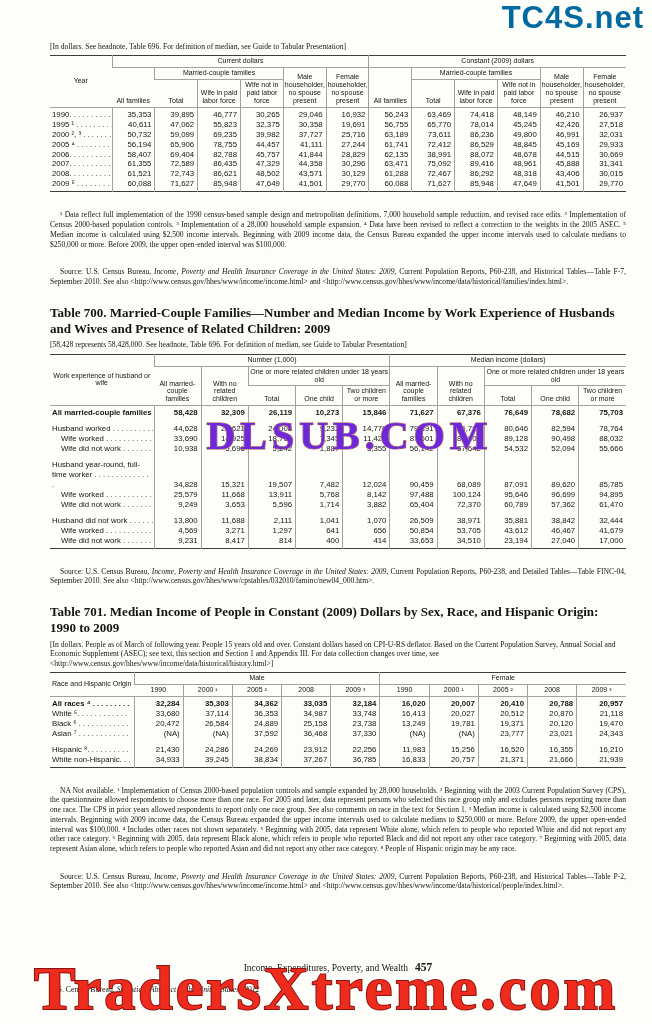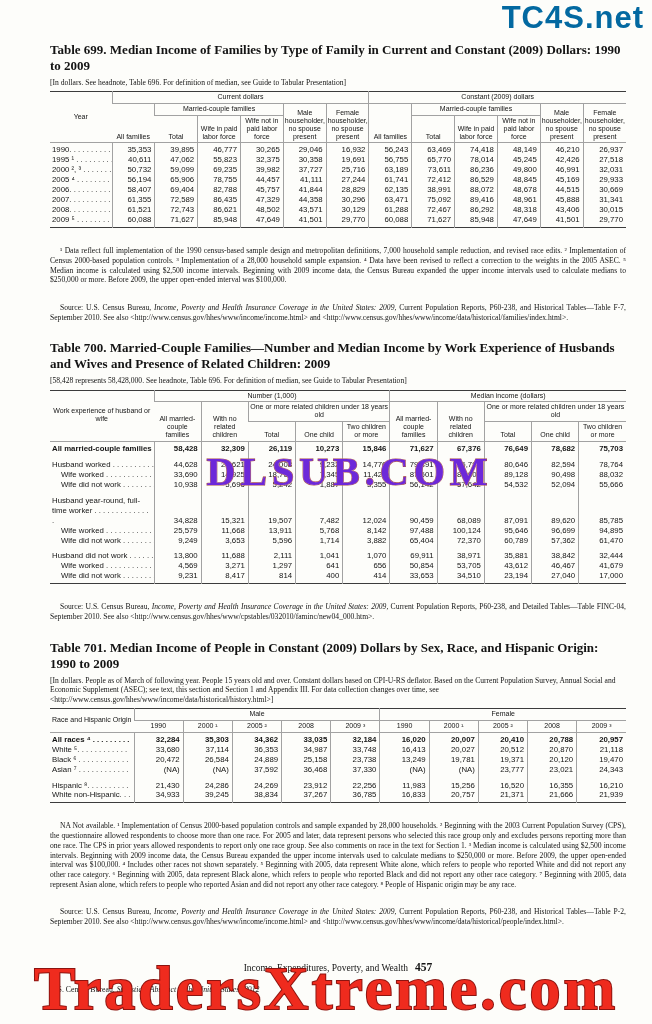--- a/index.html
+++ b/index.html
@@ -72,21 +72,20 @@
   .footer-line { text-align:center; font-size:9.5px; }
   .footer-line .pg { font-weight:bold; font-size:11.5px; margin-left:7px; }
   .credit { font-size:7.8px; margin-top:12px; text-align:left; }
 </style>
 </head>
 <body>
 
 <div class="wm-top">TC4S.net</div>
 
 <div>
-  <h2 class="title">Table 699. Median Income of Families by Type of Family in Current and Constant (2009) Dollars: 1990 to 2009</h2>
   <p class="headnote">[In dollars. See headnote, Table 696. For definition of median, see Guide to Tabular Presentation]</p>
   <table>
     <colgroup>
         <col style="width:62px">
         <col span="12">
       </colgroup>
     <thead>
       <tr>
         <th rowspan="3" class="grp">Year</th>
         <th colspan="6" class="grp">Current dollars</th>
@@ -362,21 +361,21 @@
             <td class="num">57,362</td>
             <td class="num">61,470</td>
           </tr>
           <tr class="spacer">
             <td class="lbl">Husband did not work . . . . . . .</td>
             <td class="num">13,800</td>
             <td class="num">11,688</td>
             <td class="num">2,111</td>
             <td class="num">1,041</td>
             <td class="num">1,070</td>
-            <td class="num">69,911</td>
+            <td class="num">26,509</td>
             <td class="num">38,971</td>
             <td class="num">35,881</td>
             <td class="num">38,842</td>
             <td class="num">32,444</td>
           </tr>
           <tr>
             <td class="lbl ind">Wife worked . . . . . . . . . . . . .</td>
             <td class="num">4,569</td>
             <td class="num">3,271</td>
             <td class="num">1,297</td>

